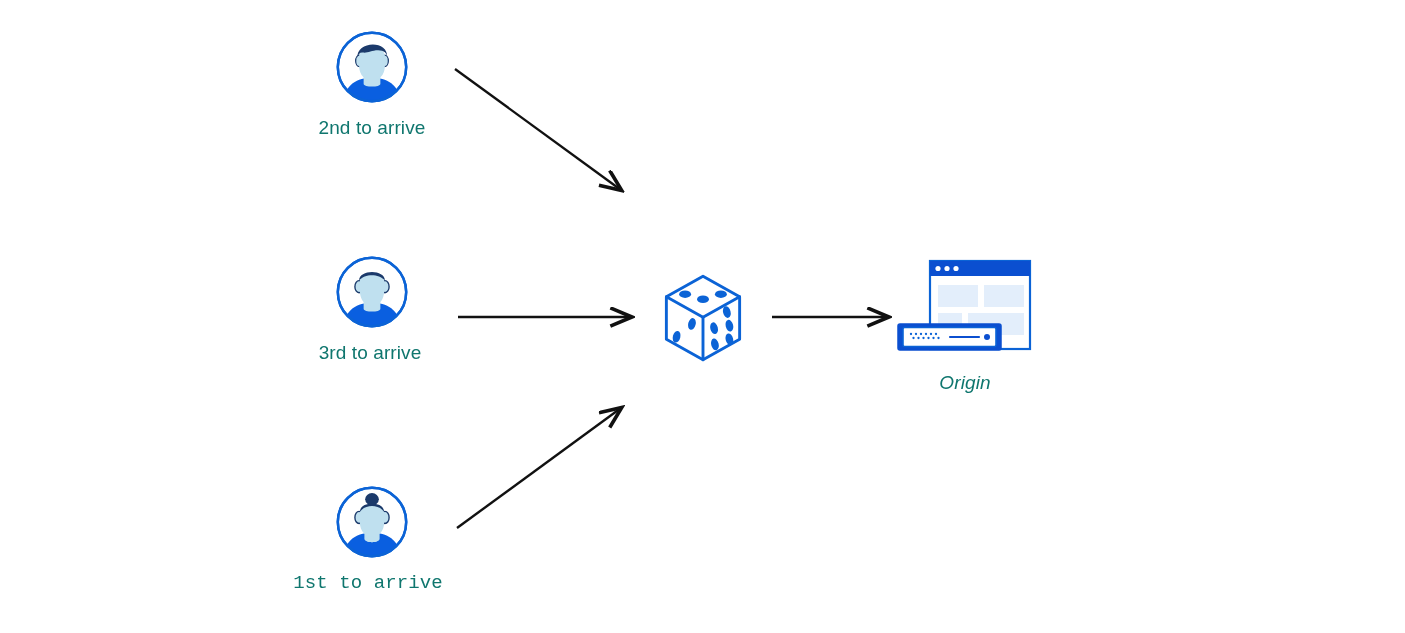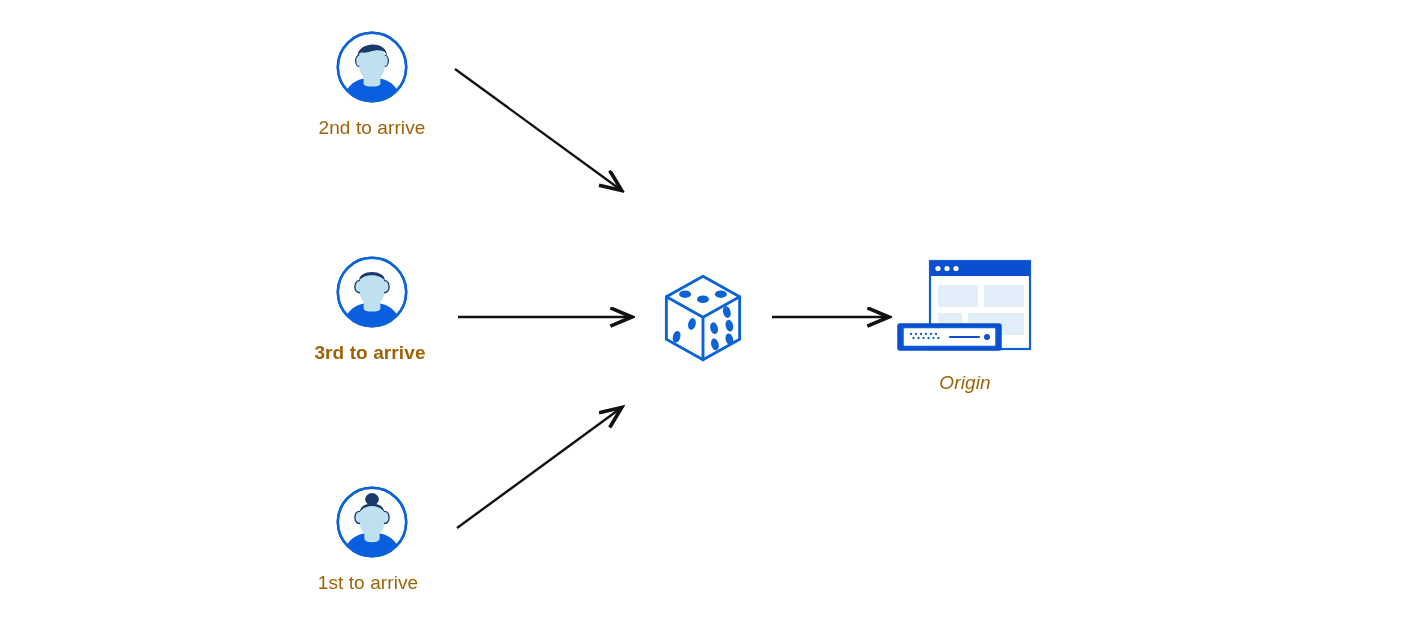--- a/index.html
+++ b/index.html
@@ -21,21 +21,21 @@
     position: absolute;
   }
   .avatar {
     width: 76px;
     height: 76px;
   }
   .node-label {
     position: absolute;
     text-align: center;
     font-size: 19px;
-    color: #a16207;
+    color: #0f766e;
     font-family: "Liberation Sans", sans-serif;
     white-space: nowrap;
     letter-spacing: 0.1px;
   }
   .arrows {
     position: absolute;
     left: 0;
     top: 0;
     width: 1405px;
     height: 633px;
@@ -108,21 +108,21 @@
       <g clip-path="url(#cp2)">
         <path d="M12,100 C12,74 30,64 50,64 C70,64 88,74 88,100 Z" fill="#0a5fe0"></path>
         <path d="M39,58 L61,58 L61,72 C61,77 39,77 39,72 Z" fill="#bfe0ef"></path>
         <ellipse cx="33" cy="43" rx="5.5" ry="8" fill="#bfe0ef" stroke="#1b3a6b" stroke-width="1.8"></ellipse>
         <ellipse cx="67" cy="43" rx="5.5" ry="8" fill="#bfe0ef" stroke="#1b3a6b" stroke-width="1.8"></ellipse>
         <path d="M34,36 C34,21 66,21 66,36 L66,48 C66,62 58,68 50,68 C42,68 34,62 34,48 Z" fill="#bfe0ef"></path>
         <path d="M33,35 C33,20 67,20 67,35 C63,30 56,28 50,28 C43,28 37,30 33,35 Z" fill="#1b3a6b"></path>
       </g>
       <circle cx="50" cy="50" r="45" fill="none" stroke="#0b63d6" stroke-width="3.2"></circle>
     </svg>
-    <div class="node-label" style="left:-42px; top:88px; width:156px;font-weight:bold;">3rd to arrive</div>
+    <div class="node-label" style="left:-42px; top:88px; width:156px;">3rd to arrive</div>
   </div>
 
   <div class="node" style="left:334px; top:484px;">
     <svg class="avatar" viewBox="0 0 100 100" xmlns="http://www.w3.org/2000/svg">
       <defs>
         <clipPath id="cp3">
             <circle cx="50" cy="50" r="45"></circle>
           </clipPath>
       </defs>
       <circle cx="50" cy="50" r="45" fill="#ffffff" stroke="#0b63d6" stroke-width="3.2"></circle>
@@ -131,21 +131,21 @@
         <path d="M40,56 L60,56 L60,72 C60,78 40,78 40,72 Z" fill="#bfe0ef"></path>
         <path d="M41,62 C44,74 56,74 59,62 L59,72 C59,78 41,78 41,72 Z" fill="#bfe0ef"></path>
         <ellipse cx="33" cy="44" rx="5.5" ry="8" fill="#bfe0ef" stroke="#1b3a6b" stroke-width="1.8"></ellipse>
         <ellipse cx="67" cy="44" rx="5.5" ry="8" fill="#bfe0ef" stroke="#1b3a6b" stroke-width="1.8"></ellipse>
         <path d="M34,38 C34,23 66,23 66,38 L66,50 C66,63 58,69 50,69 C42,69 34,63 34,50 Z" fill="#bfe0ef"></path>
         <path d="M34,37 C34,22 66,22 66,37 C62,31 56,29 50,29 C44,29 38,31 34,37 Z" fill="#1b3a6b"></path>
         <ellipse cx="50" cy="20" rx="9" ry="8" fill="#1b3a6b"></ellipse>
       </g>
       <circle cx="50" cy="50" r="45" fill="none" stroke="#0b63d6" stroke-width="3.2"></circle>
     </svg>
-    <div class="node-label" style="left:-44px; top:88px; width:156px;">1st to arrive</div>
+    <div class="node-label" style="left:-44px; top:88px; width:156px;font-family:Liberation Mono, monospace;">1st to arrive</div>
   </div>
 
   <div class="node" style="left:660px; top:272px;">
     <svg class="dice" viewBox="0 0 100 108" xmlns="http://www.w3.org/2000/svg">
       <g fill="none" stroke="#0b63d6" stroke-width="3.4" stroke-linejoin="round" stroke-linecap="round">
         <path d="M50,5 L93,29 L93,79 L50,103 L7,79 L7,29 Z"></path>
         <path d="M7,29 L50,53 L93,29"></path>
         <path d="M50,53 L50,103"></path>
       </g>
 

